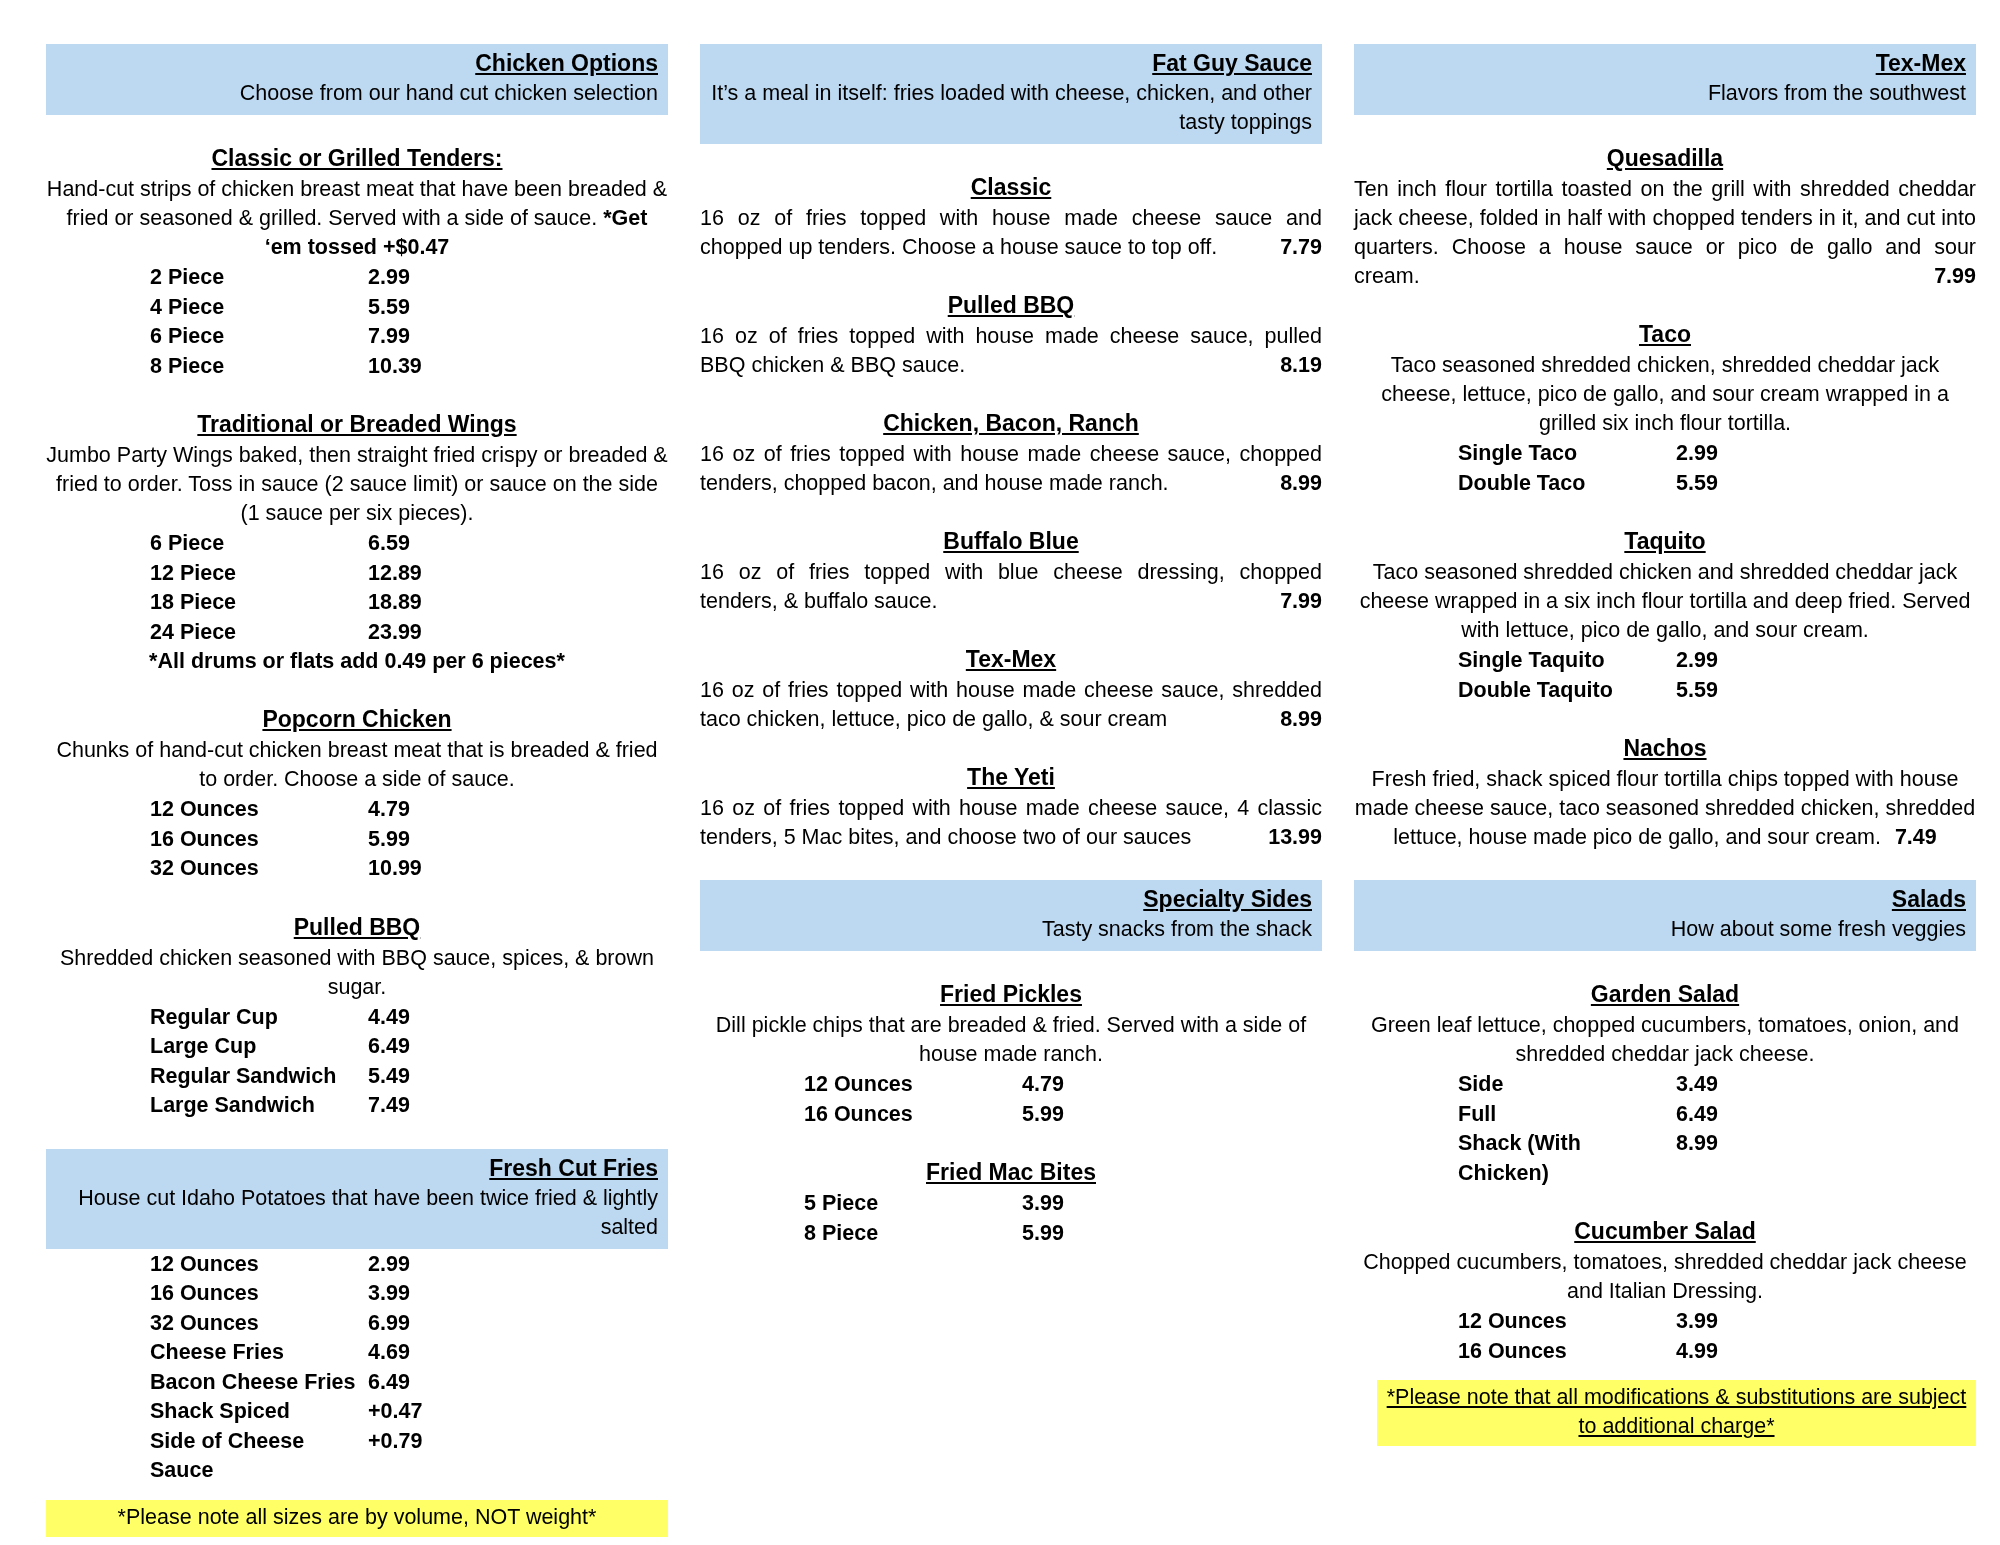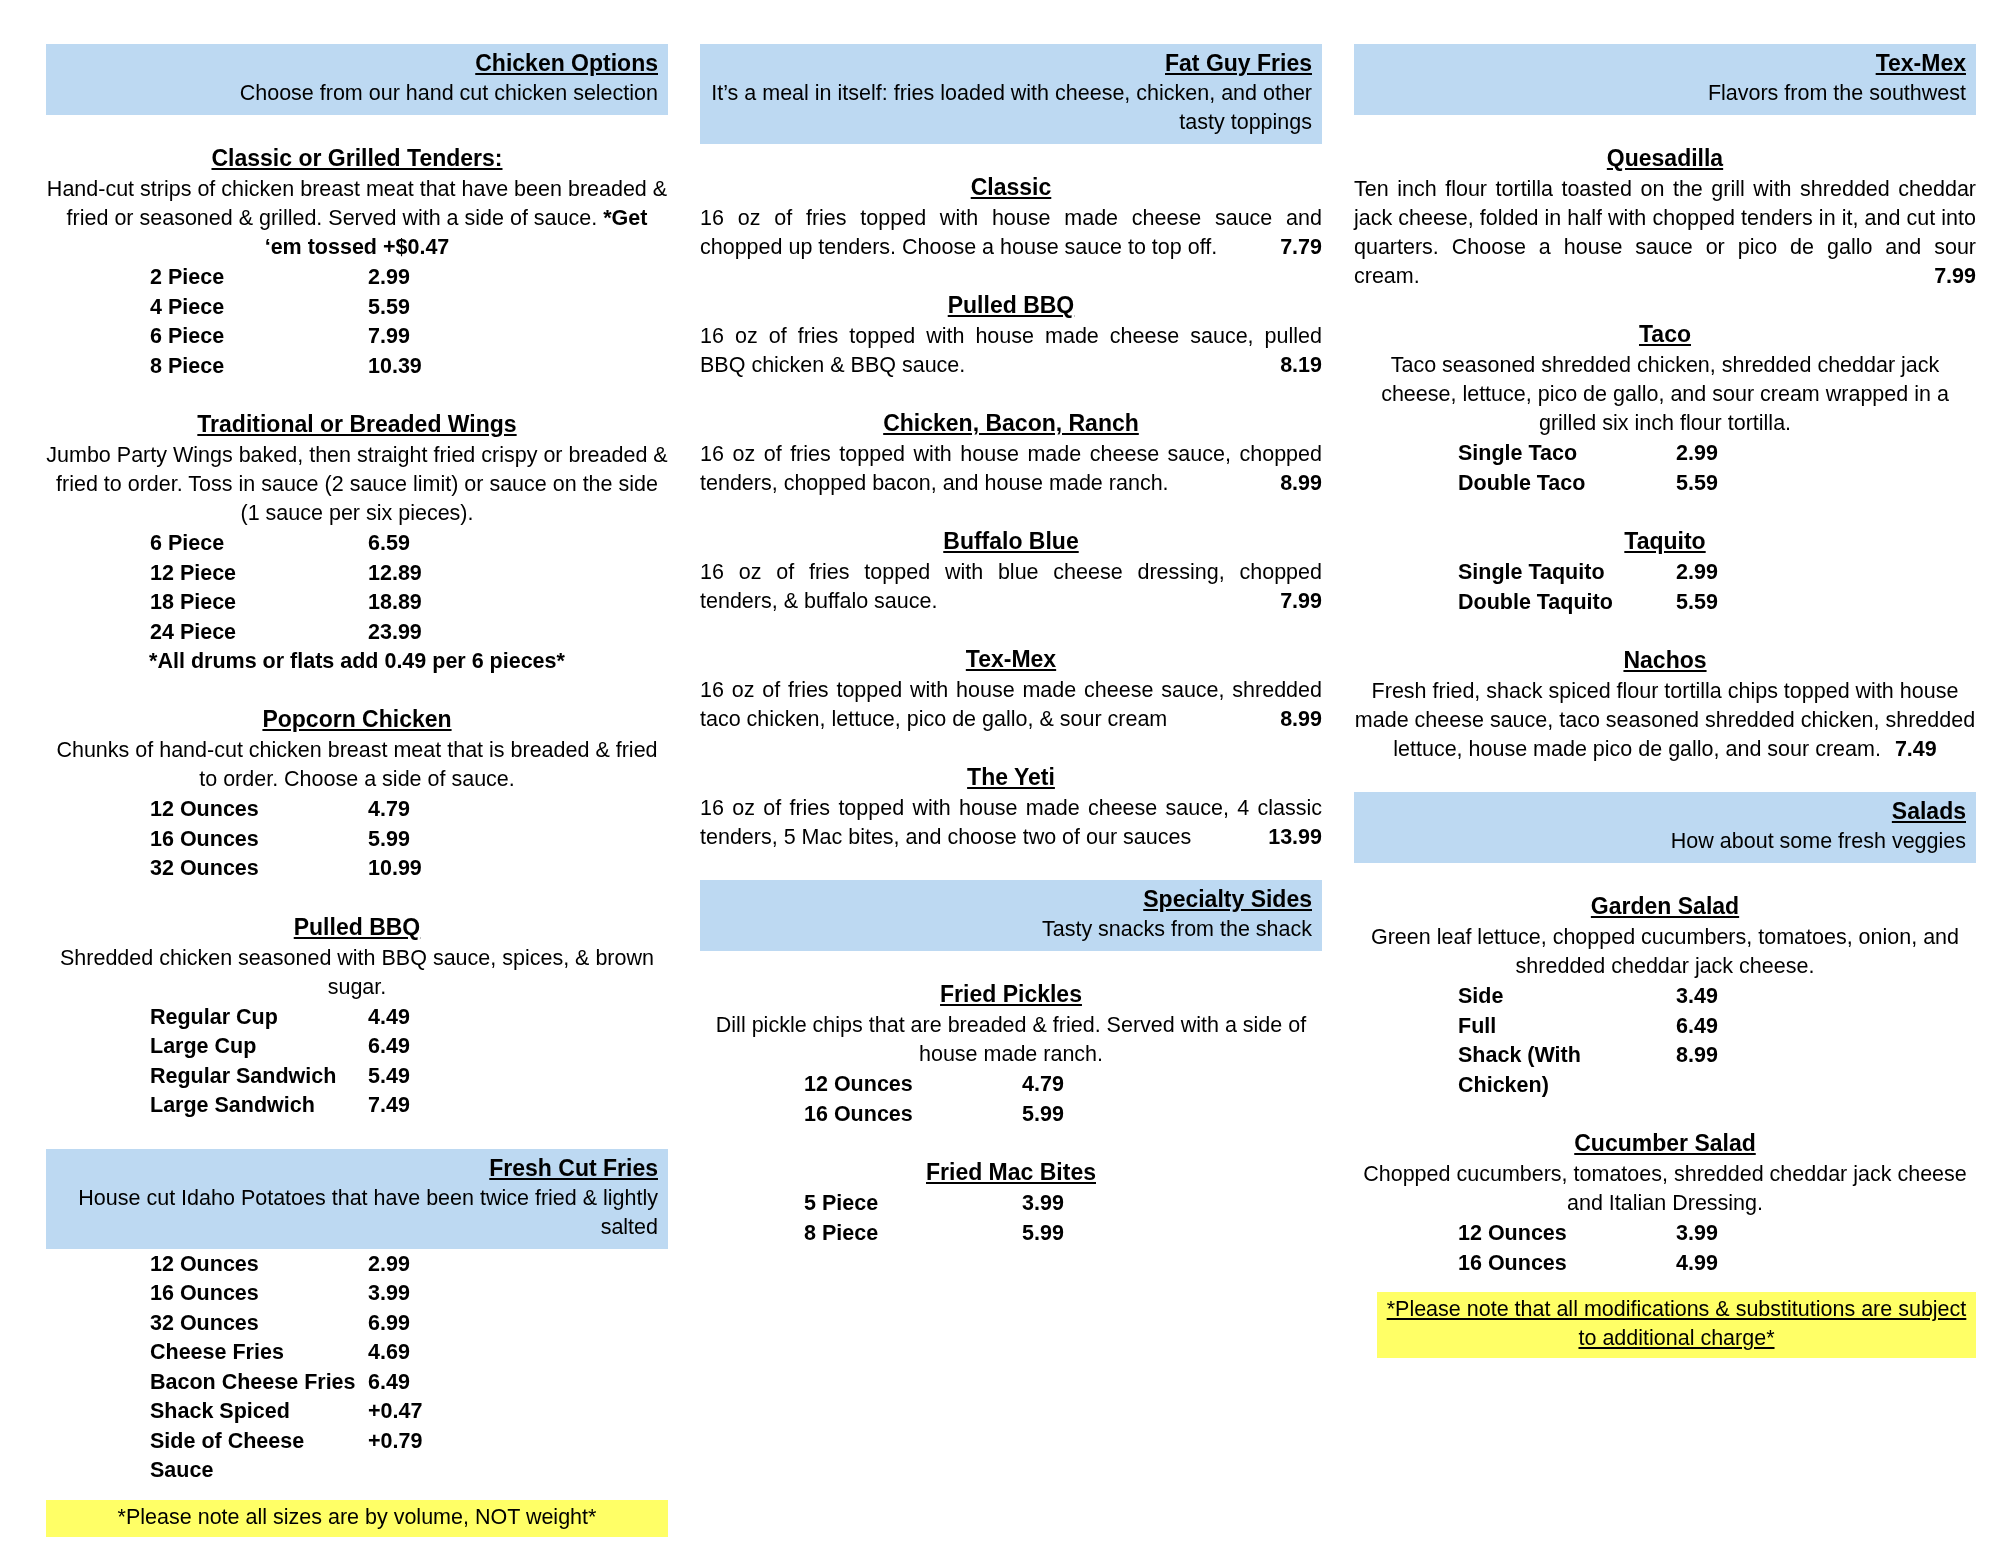--- a/index.html
+++ b/index.html
@@ -180,21 +180,21 @@
           <div class="row">
             <span class="rn">Side of Cheese Sauce</span>
             <span class="rp">+0.79</span>
           </div>
         </div>
       </div>
       <div class="note">*Please note all sizes are by volume, NOT weight*</div>
     </div>
     <div class="col">
       <div class="hbox">
-        <div class="t">Fat Guy Fries</div>
+        <div class="t">Fat Guy Sauce</div>
         <div class="sub">It’s a meal in itself: fries loaded with cheese, chicken, and other tasty toppings</div>
       </div>
       <div class="section">
         <div class="sec-title">Classic</div>
         <p class="desc justify">16 oz of fries topped with house made cheese sauce and chopped up tenders.  Choose a house sauce to top off.<span class="price-float">7.79</span></p>
       </div>
       <div class="section">
         <div class="sec-title">Pulled BBQ</div>
         <p class="desc justify">16 oz of fries topped with house made cheese sauce, pulled BBQ chicken &amp; BBQ sauce.<span class="price-float">8.19</span></p>
       </div>
@@ -264,20 +264,21 @@
             <span class="rp">2.99</span>
           </div>
           <div class="row">
             <span class="rn">Double Taco</span>
             <span class="rp">5.59</span>
           </div>
         </div>
       </div>
       <div class="section">
         <div class="sec-title">Taquito</div>
+        <p class="desc center">Taco seasoned shredded chicken and shredded cheddar jack cheese wrapped in a six inch flour tortilla and deep fried.  Served with lettuce, pico de gallo, and sour cream.</p>
         <div class="rows">
           <div class="row">
             <span class="rn">Single Taquito</span>
             <span class="rp">2.99</span>
           </div>
           <div class="row">
             <span class="rn">Double Taquito</span>
             <span class="rp">5.59</span>
           </div>
         </div>

